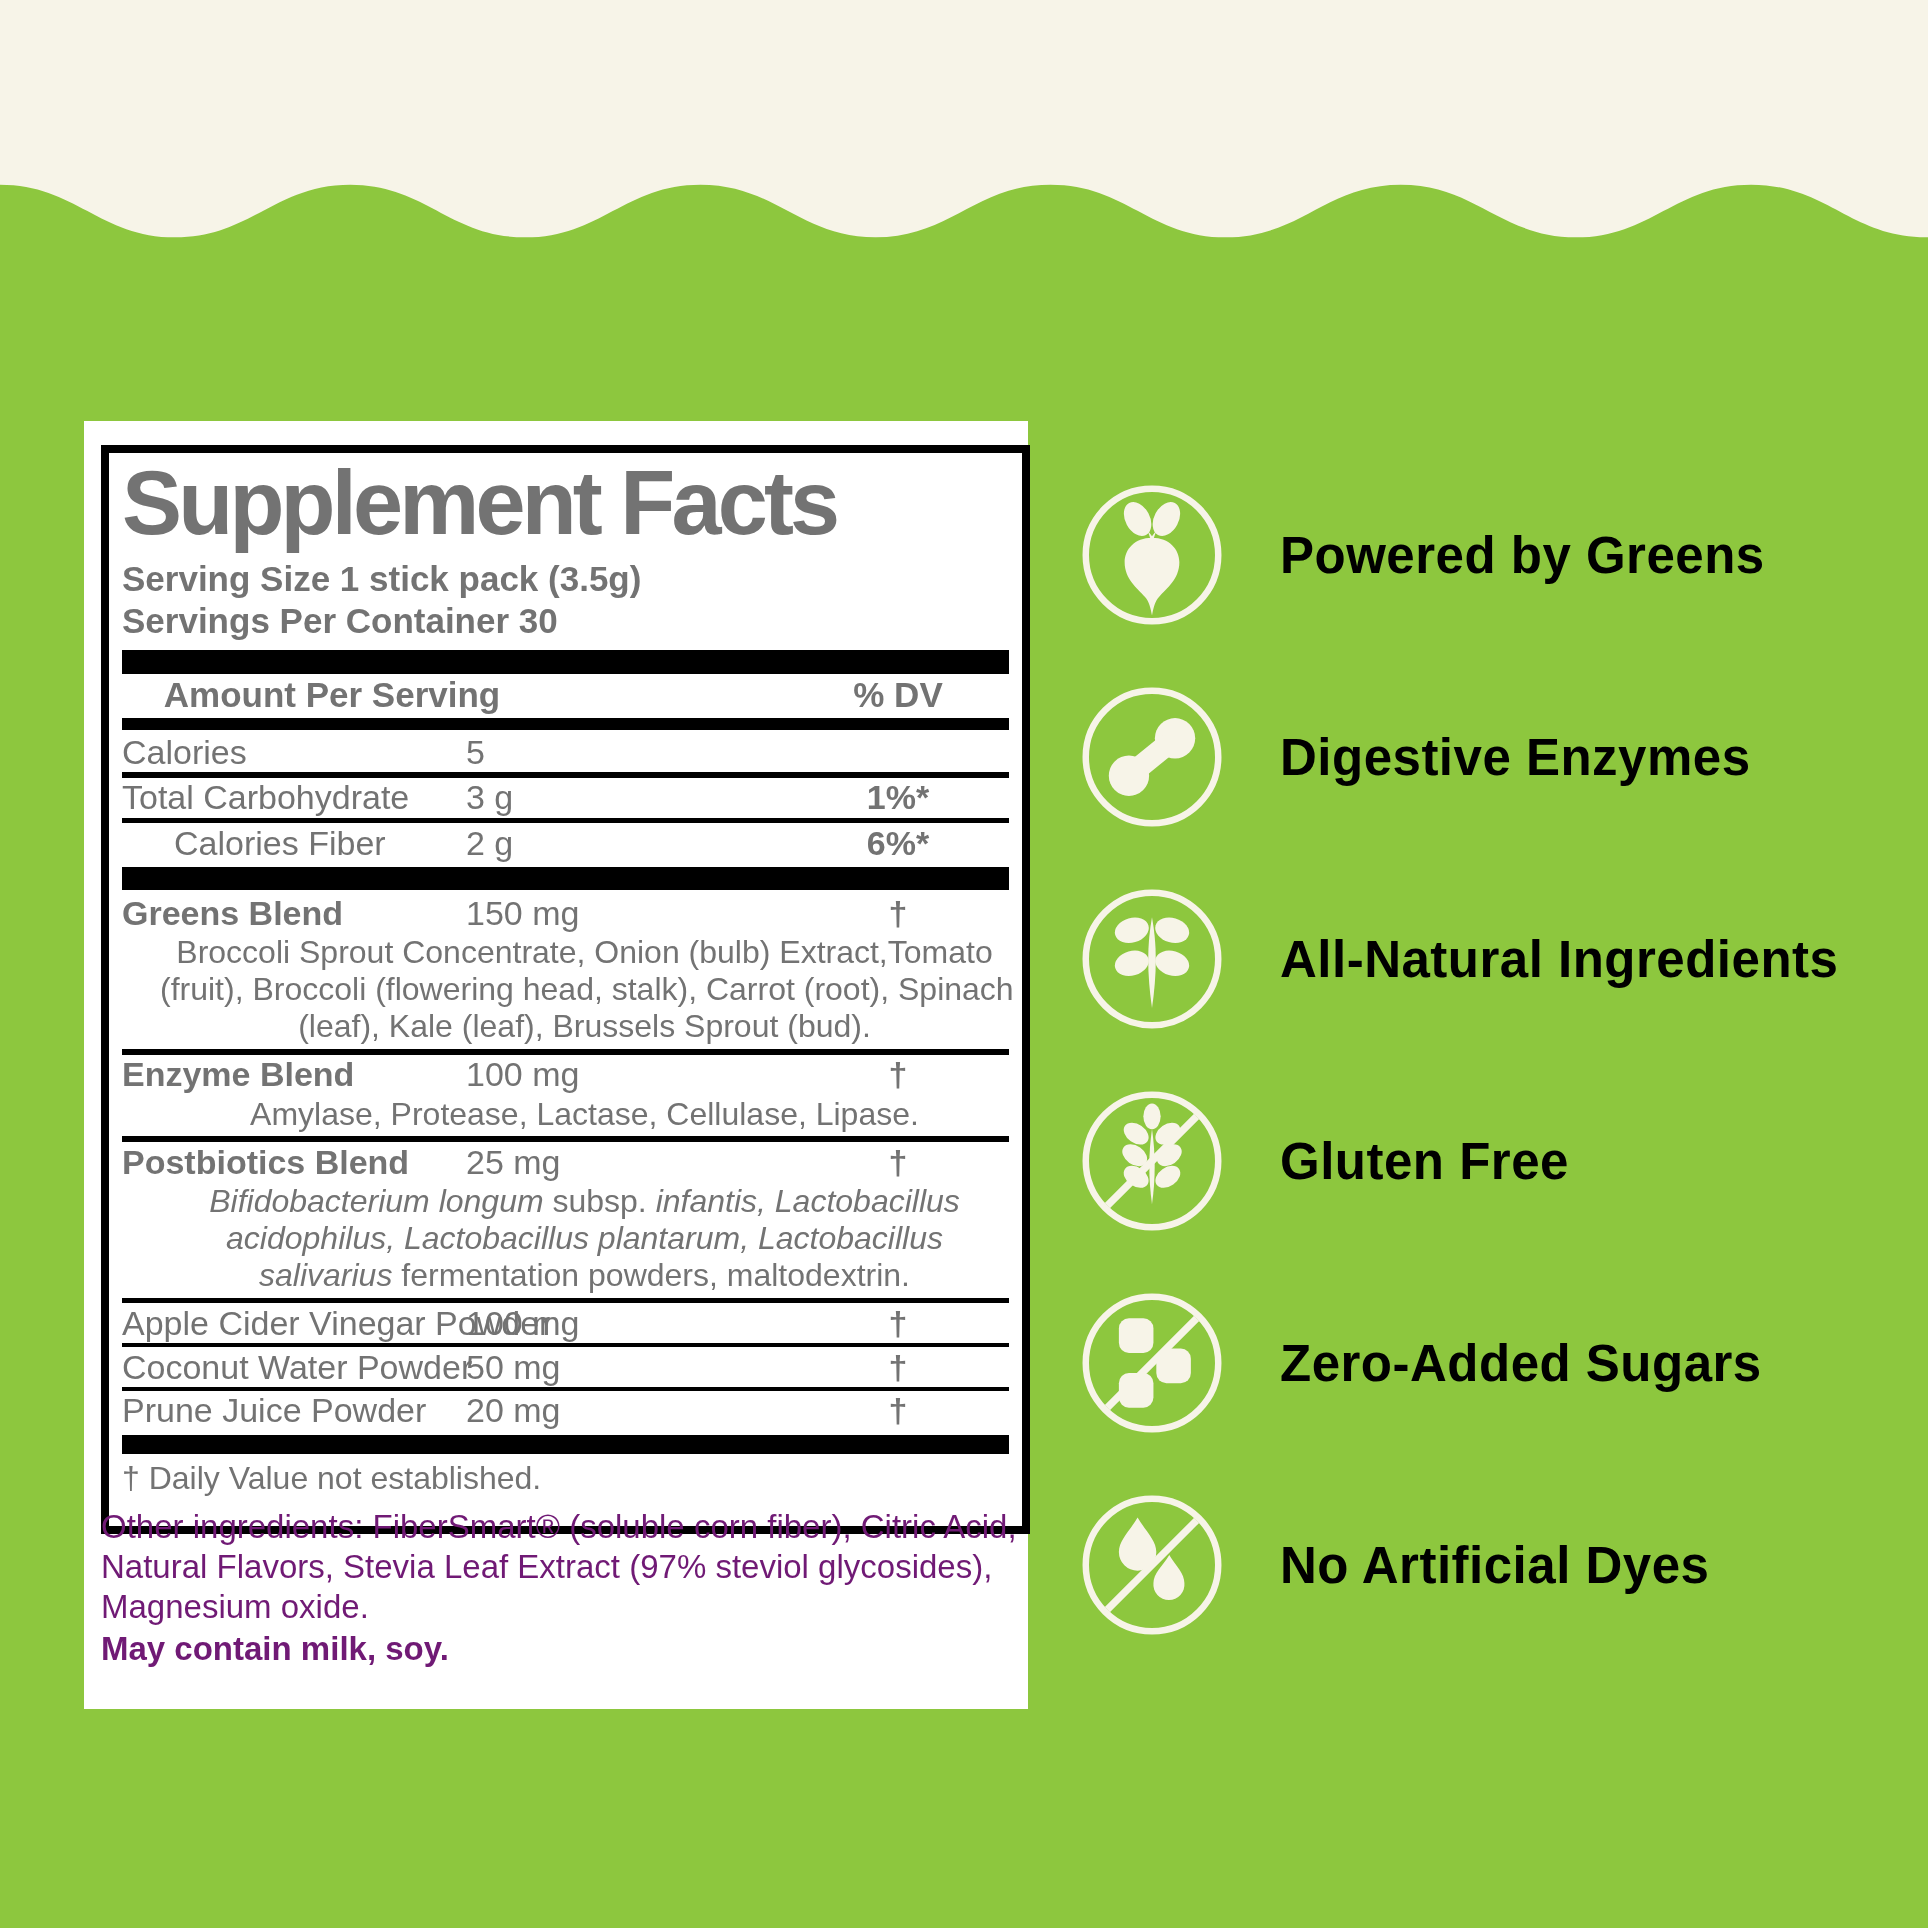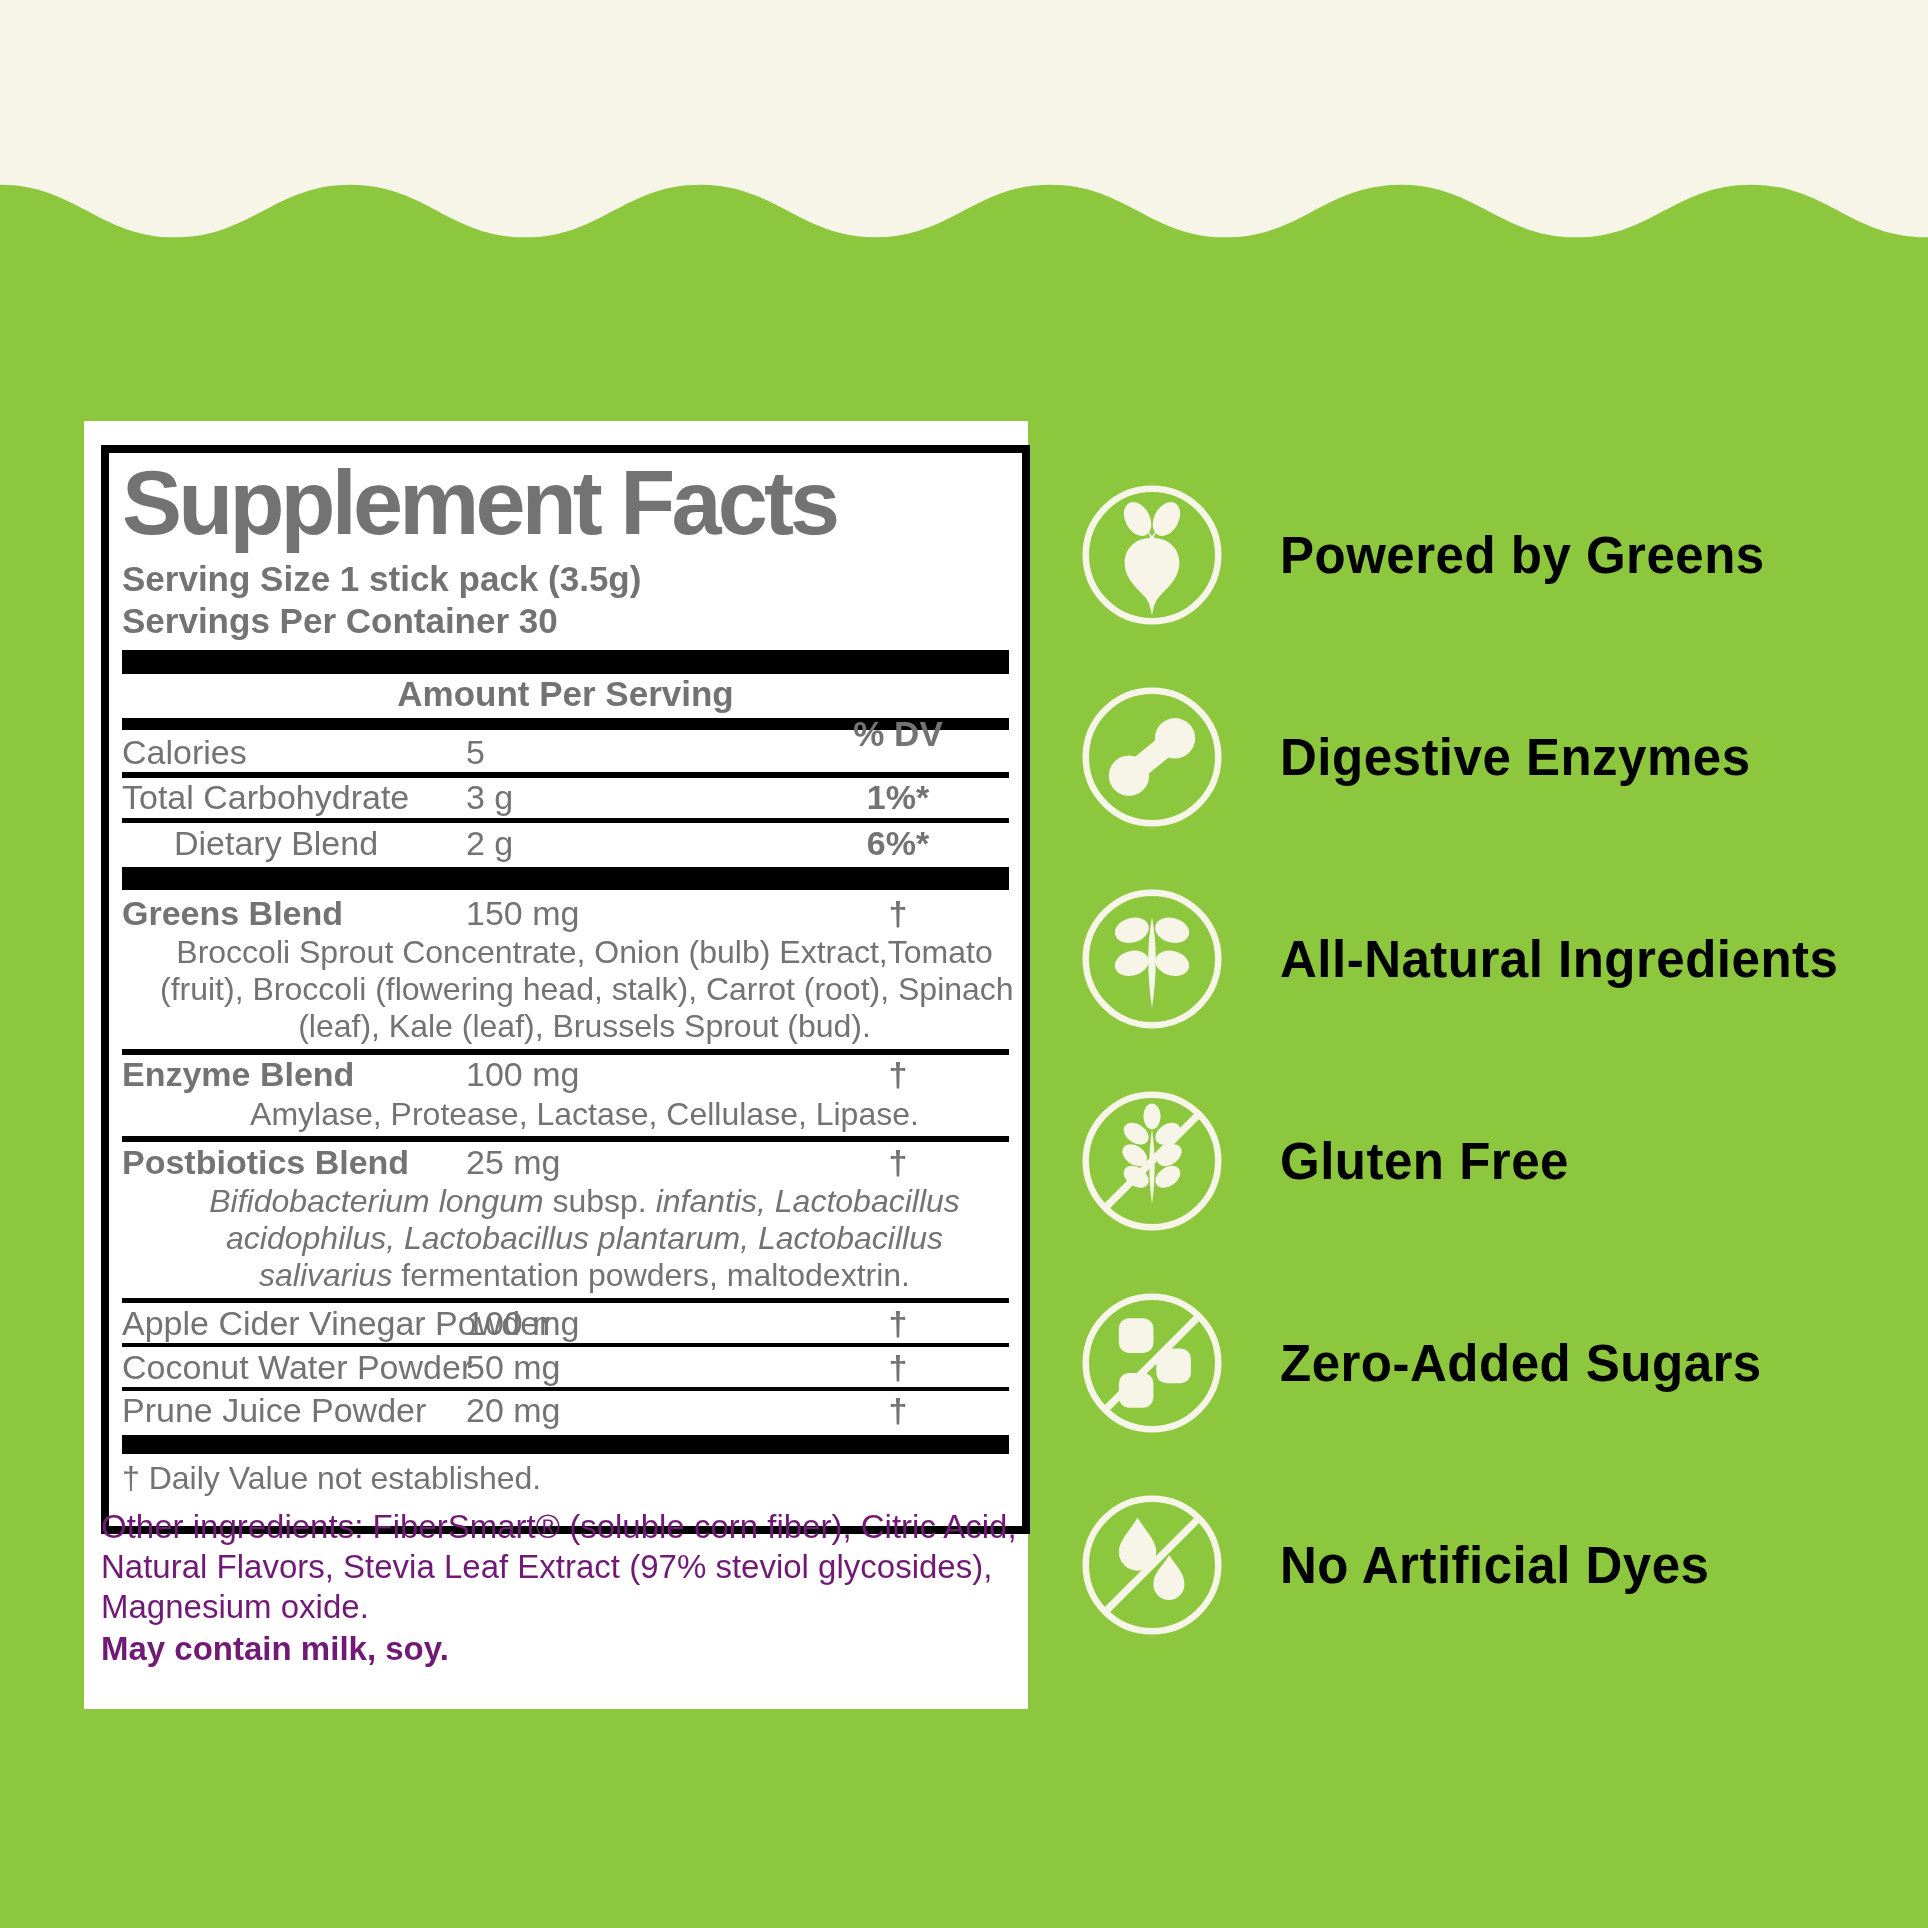--- a/index.html
+++ b/index.html
@@ -27,21 +27,21 @@
   }
   .serving-line{font-size:35px;font-weight:bold;line-height:1.21;}
   .bar{background:#000;}
   .bar-top{height:24.5px;margin-top:7.5px;}
   .bar-header{height:12.2px;margin-top:2.8px;margin-bottom:1.9px;}
   .bar-thick{height:22.6px;margin:3.8px 0;}
   .bar-foot{height:19px;margin:3.8px 0 5.6px 0;}
   .sep{background:#000;height:5.6px;}
   .sep-thin{background:#000;height:3.8px;}
 
-  .hdr-row{display:flex;align-items:center;height:41px;font-weight:bold;font-size:35px;flex-direction:column;}
+  .hdr-row{display:flex;align-items:center;height:41px;font-weight:bold;font-size:35px;}
   .hdr-aps{width:420px;text-align:center;}
   .hdr-dv{width:207px;margin-left:auto;margin-right:7.5px;text-align:center;}
 
   .row{display:flex;align-items:center;height:40px;font-size:34px;}
   .row .lbl{width:344px;white-space:nowrap;}
   .row .lbl.indent{padding-left:52px;box-sizing:border-box;}
   .row .lbl.b{font-weight:bold;}
   .row .amt{width:215px;white-space:nowrap;}
   .row .dv{width:207px;margin-left:auto;margin-right:7.5px;text-align:center;font-weight:bold;white-space:nowrap;}
 
@@ -105,21 +105,21 @@
     <div class="sep"></div>
 
     <div class="row">
       <div class="lbl">Total Carbohydrate</div>
       <div class="amt">3 g</div>
       <div class="dv">1%*</div>
     </div>
     <div class="sep"></div>
 
     <div class="row">
-      <div class="lbl indent">Dietary Blend</div>
+      <div class="lbl indent">Calories Fiber</div>
       <div class="amt">2 g</div>
       <div class="dv">6%*</div>
     </div>
 
     <div class="bar bar-thick"></div>
 
     <div class="row">
       <div class="lbl b">Greens Blend</div>
       <div class="amt">150 mg</div>
       <div class="dv">†</div>

